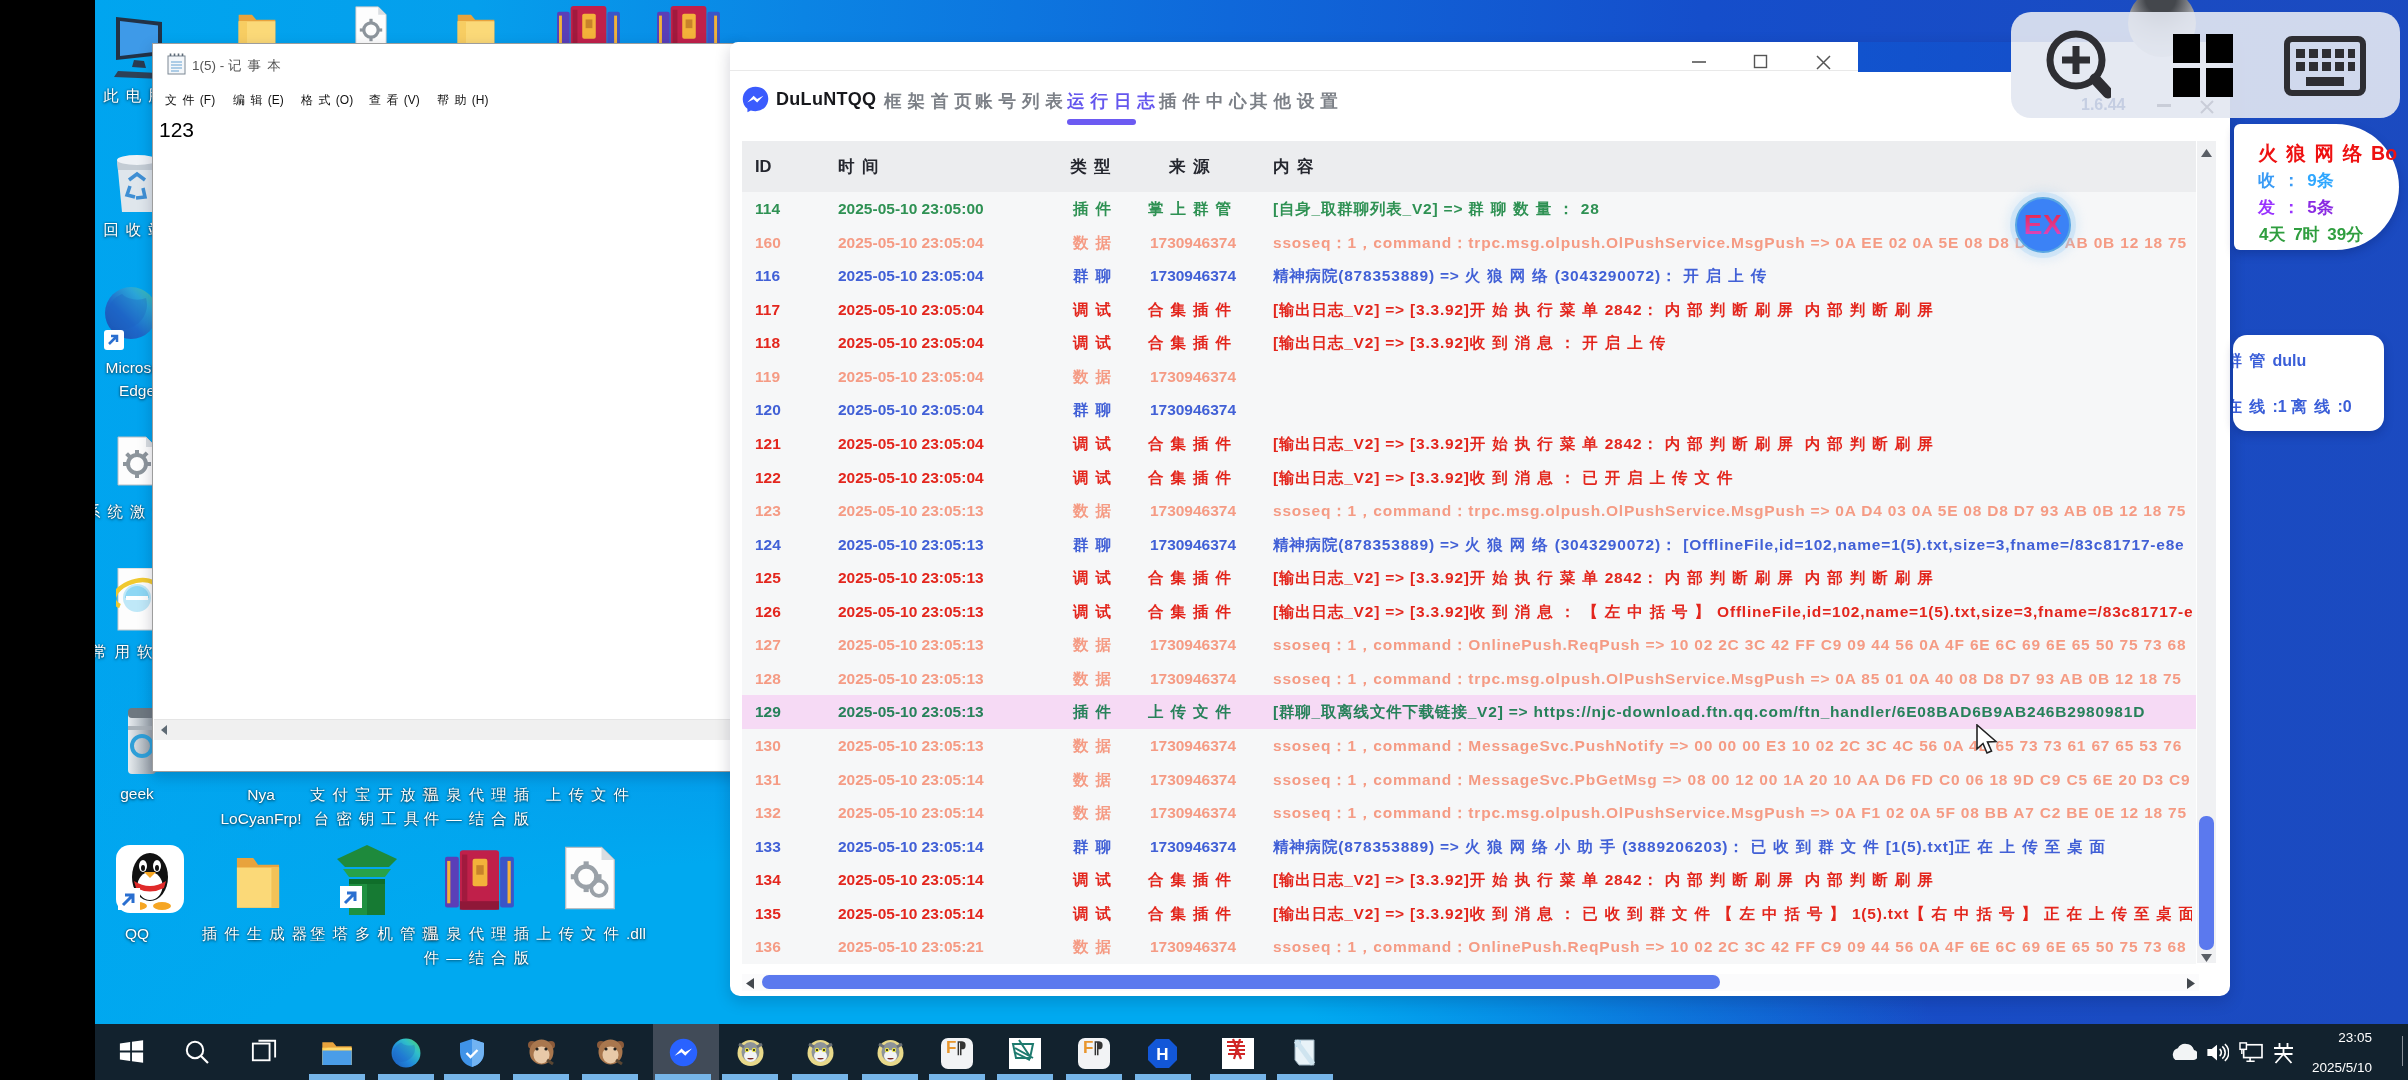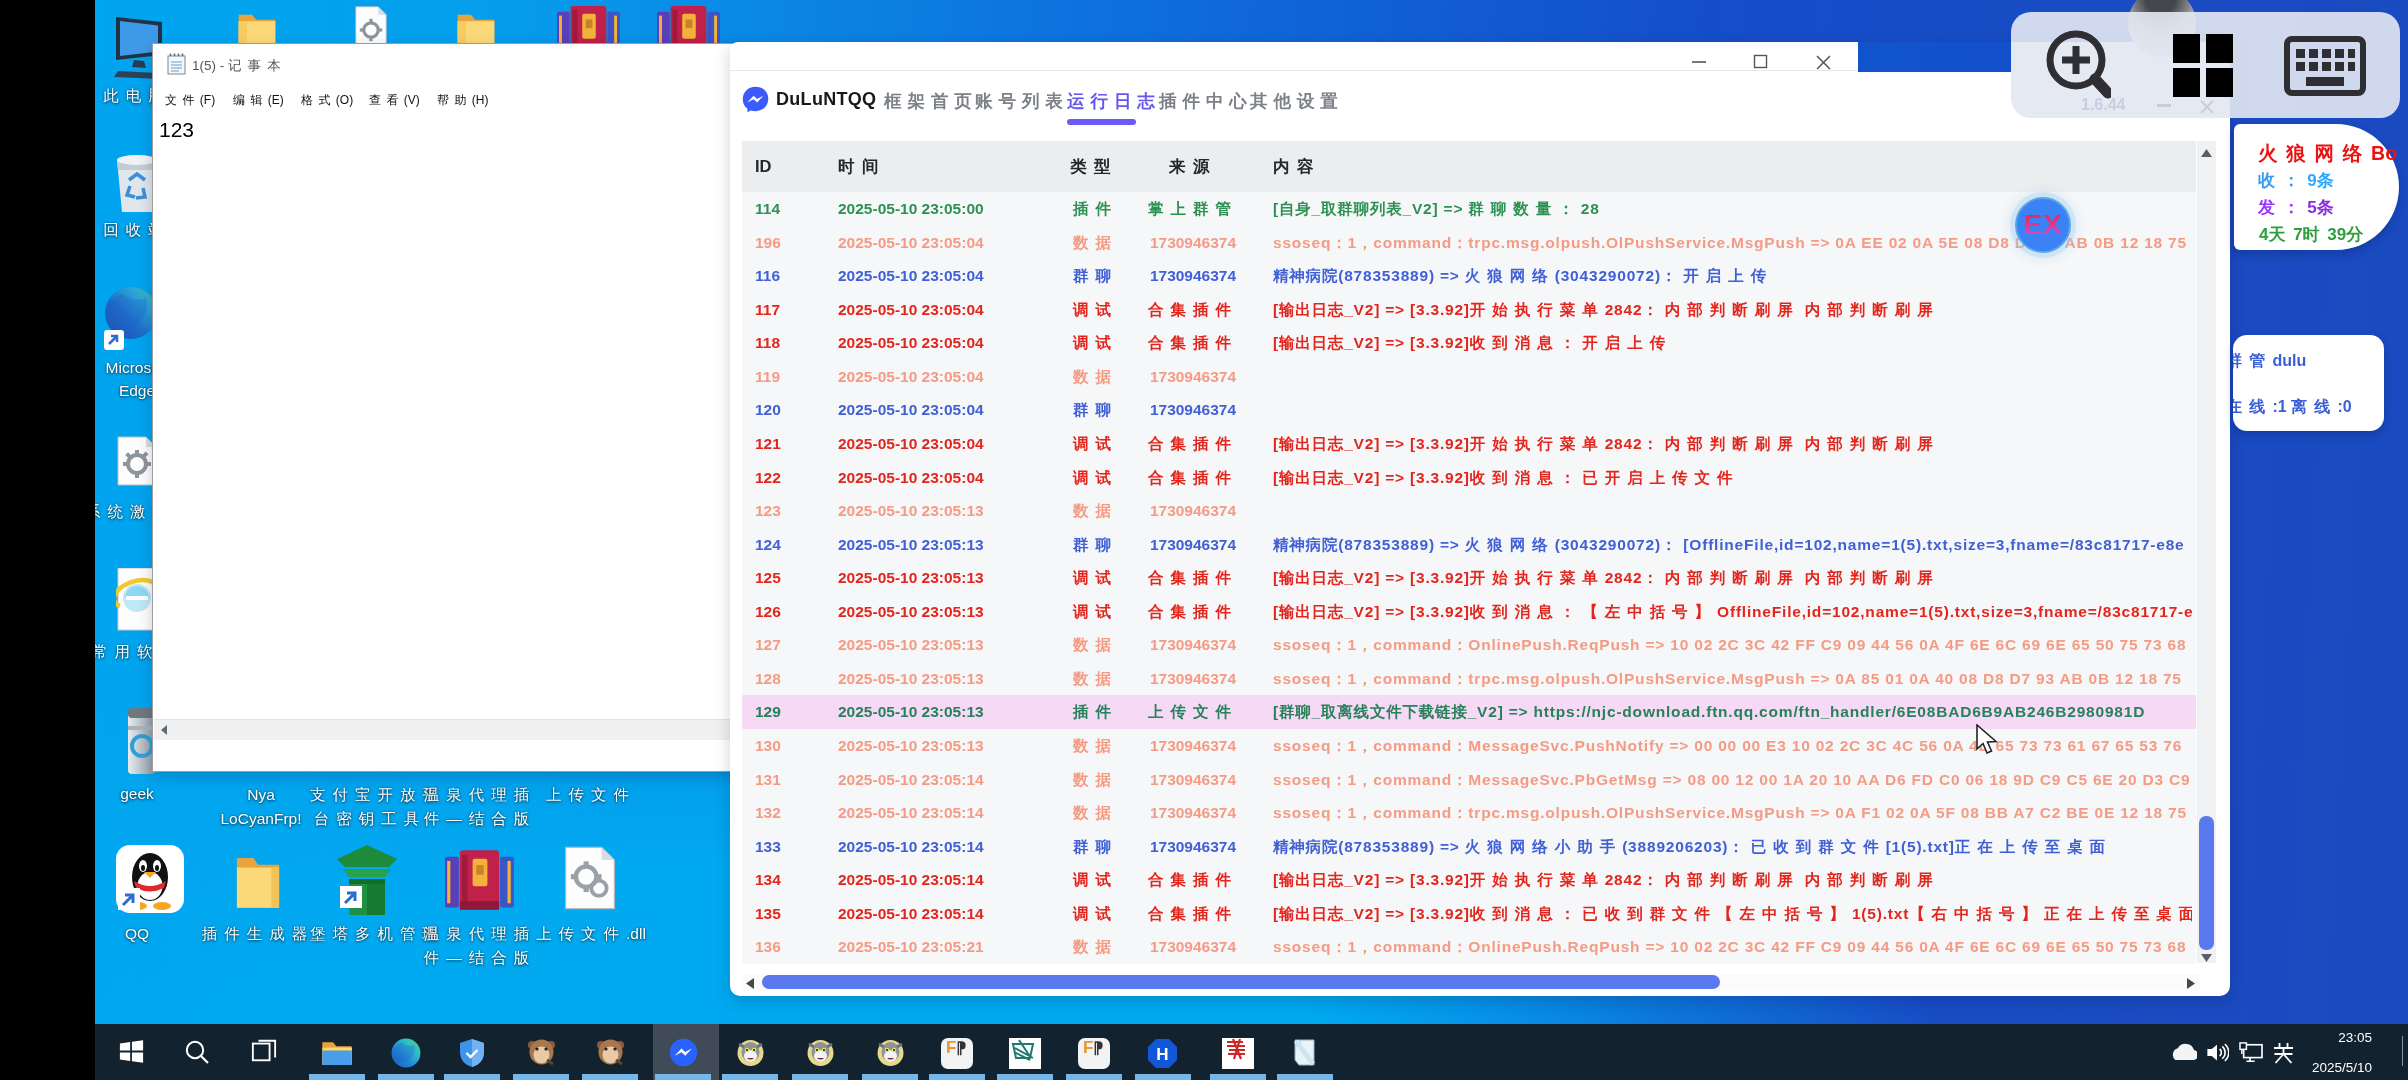--- a/index.html
+++ b/index.html
@@ -299,21 +299,21 @@
  </div>
  <div id="tbl">
   <div class="row g">
           <span class="c1">114</span>
           <span class="c2">2025-05-10 23:05:00</span>
           <span class="c3"><i class="k">插件</i></span>
           <span class="c4"><i class="k">掌上群管</i></span>
           <span class="c5">[自身_取群聊列表_V2] =&gt; <i class="k">群聊数量：</i>28</span>
         </div>
   <div class="row s">
-          <span class="c1">196</span>
+          <span class="c1">160</span>
           <span class="c2">2025-05-10 23:05:04</span>
           <span class="c3"><i class="k">数据</i></span>
           <span class="c4">1730946374</span>
           <span class="c5">ssoseq：1，command：trpc.msg.olpush.OlPushService.MsgPush =&gt; 0A EE 02 0A 5E 08 D8 D7 93 AB 0B 12 18 75</span>
         </div>
   <div class="row b">
           <span class="c1">116</span>
           <span class="c2">2025-05-10 23:05:04</span>
           <span class="c3"><i class="k">群聊</i></span>
           <span class="c4">1730946374</span>
@@ -357,20 +357,21 @@
           <span class="c2">2025-05-10 23:05:04</span>
           <span class="c3"><i class="k">调试</i></span>
           <span class="c4"><i class="k">合集插件</i></span>
           <span class="c5">[输出日志_V2] =&gt; [3.3.92]<i class="k">收到消息：已开启上传文件</i></span>
         </div>
   <div class="row s">
           <span class="c1">123</span>
           <span class="c2">2025-05-10 23:05:13</span>
           <span class="c3"><i class="k">数据</i></span>
           <span class="c4">1730946374</span>
+          <span class="c5">ssoseq：1，command：trpc.msg.olpush.OlPushService.MsgPush =&gt; 0A D4 03 0A 5E 08 D8 D7 93 AB 0B 12 18 75</span>
         </div>
   <div class="row b">
           <span class="c1">124</span>
           <span class="c2">2025-05-10 23:05:13</span>
           <span class="c3"><i class="k">群聊</i></span>
           <span class="c4">1730946374</span>
           <span class="c5">精神病院(878353889) =&gt; <i class="k">火狼网络</i>(3043290072)<i class="k">：</i>[OfflineFile,id=102,name=1(5).txt,size=3,fname=/83c81717-e8e</span>
         </div>
   <div class="row r">
           <span class="c1">125</span>

